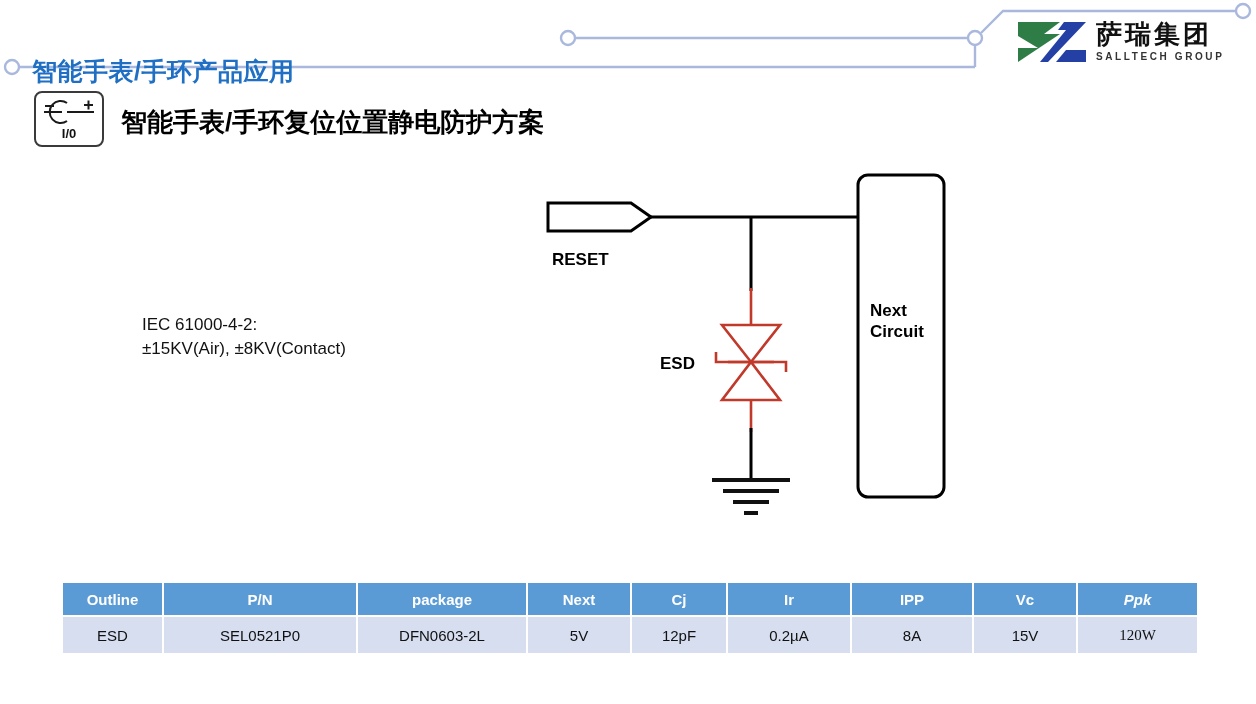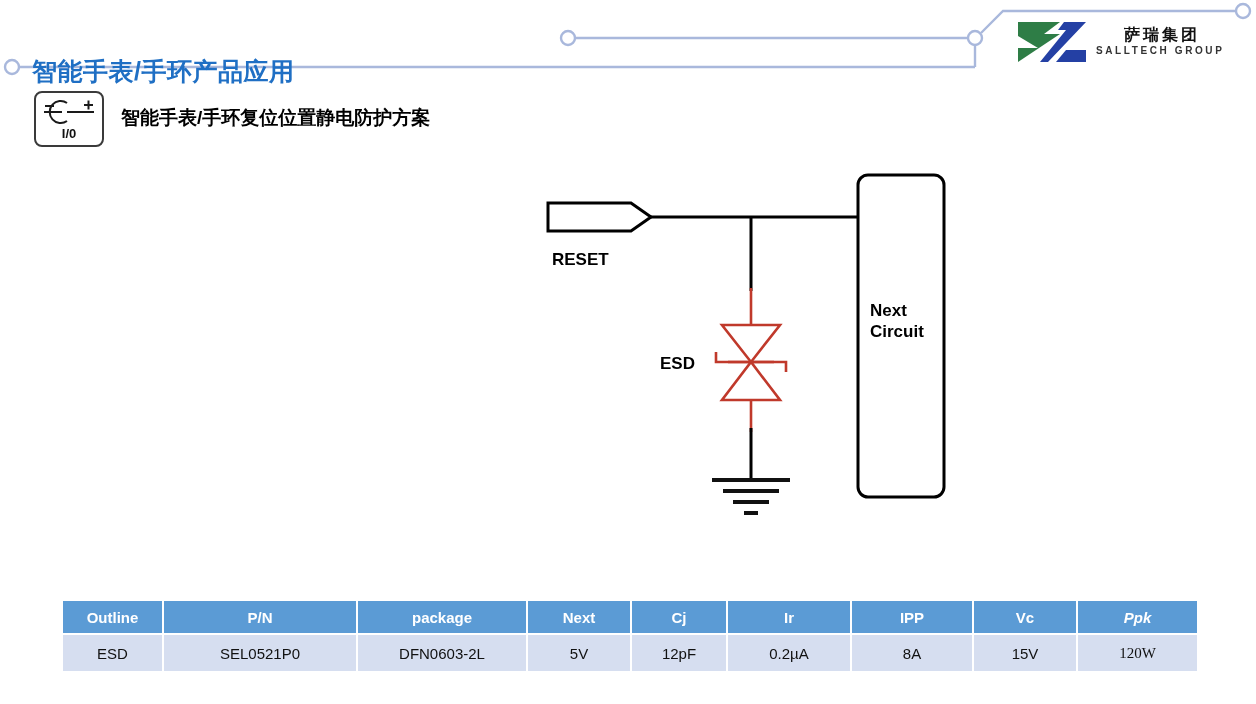--- a/index.html
+++ b/index.html
@@ -46,48 +46,47 @@
     width: 76px; height: 44px;
     flex: 0 0 auto;
   }
   #logo-text {
     margin-left: 6px;
     display: flex;
     flex-direction: column;
     justify-content: center;
   }
   #logo-cn {
-    font-size: 16px;
+    font-size: 26px;
     font-weight: bold;
     color: #111111;
     letter-spacing: 3px;
     line-height: 1.05;
     white-space: nowrap;
-    margin-left: 28px;
   }
   #logo-en {
     font-size: 10px;
     font-weight: bold;
     color: #333333;
     letter-spacing: 2.6px;
     line-height: 1.2;
     margin-top: 2px;
     white-space: nowrap;
   }
 
   
   #io-icon-box {
     position: absolute;
     left: 33px; top: 90px;
     width: 72px; height: 58px;
   }
   #subtitle {
     position: absolute;
     left: 121px; top: 105px;
-    font-size: 19px;
+    font-size: 26px;
     font-weight: bold;
     color: #000000;
     white-space: nowrap;
   }
 
   
   #iec-text {
     position: absolute;
     left: 142px; top: 313px;
     font-size: 17px;
@@ -104,21 +103,21 @@
   }
   .ckt-label {
     font-family: "Liberation Sans", "DejaVu Sans", sans-serif;
     font-weight: bold;
     fill: #000000;
   }
 
   
   #spec-table {
     position: absolute;
-    left: 63px; top: 601px;
+    left: 63px; top: 583px;
     width: 1134px;
     border-collapse: collapse;
     table-layout: fixed;
   }
   #spec-table th {
     background: #5B9BD5;
     color: #ffffff;
     font-size: 15px;
     font-weight: bold;
     height: 32px;
@@ -187,20 +186,22 @@
   <line x1="12" y1="16" x2="21" y2="16" stroke="#1a1a1a" stroke-width="2"></line>
 
   <line x1="51" y1="15" x2="60" y2="15" stroke="#1a1a1a" stroke-width="2"></line>
   <line x1="55.5" y1="10.5" x2="55.5" y2="19.5" stroke="#1a1a1a" stroke-width="2"></line>
   <text x="36" y="48" text-anchor="middle" font-size="13" font-weight="bold" font-family="Liberation Sans, sans-serif" fill="#111111">I/0</text>
 </svg>
 
 <div id="subtitle">智能手表/手环复位位置静电防护方案</div>
 
 <div id="iec-text">
+  <div>IEC 61000-4-2:</div>
+  <div>±15KV(Air), ±8KV(Contact)</div>
 </div>
 
 <svg id="circuit-svg" viewBox="0 0 460 360" xmlns="http://www.w3.org/2000/svg">
 
   <path d="M28,43 L111,43 L131,57 L111,71 L28,71 Z" fill="#ffffff" stroke="#000000" stroke-width="3"></path>
   <text class="ckt-label" x="32" y="105" font-size="17">RESET</text>
 
   <line x1="131" y1="57" x2="338" y2="57" stroke="#000000" stroke-width="3"></line>
 
   <line x1="231" y1="57" x2="231" y2="131" stroke="#000000" stroke-width="3"></line>

